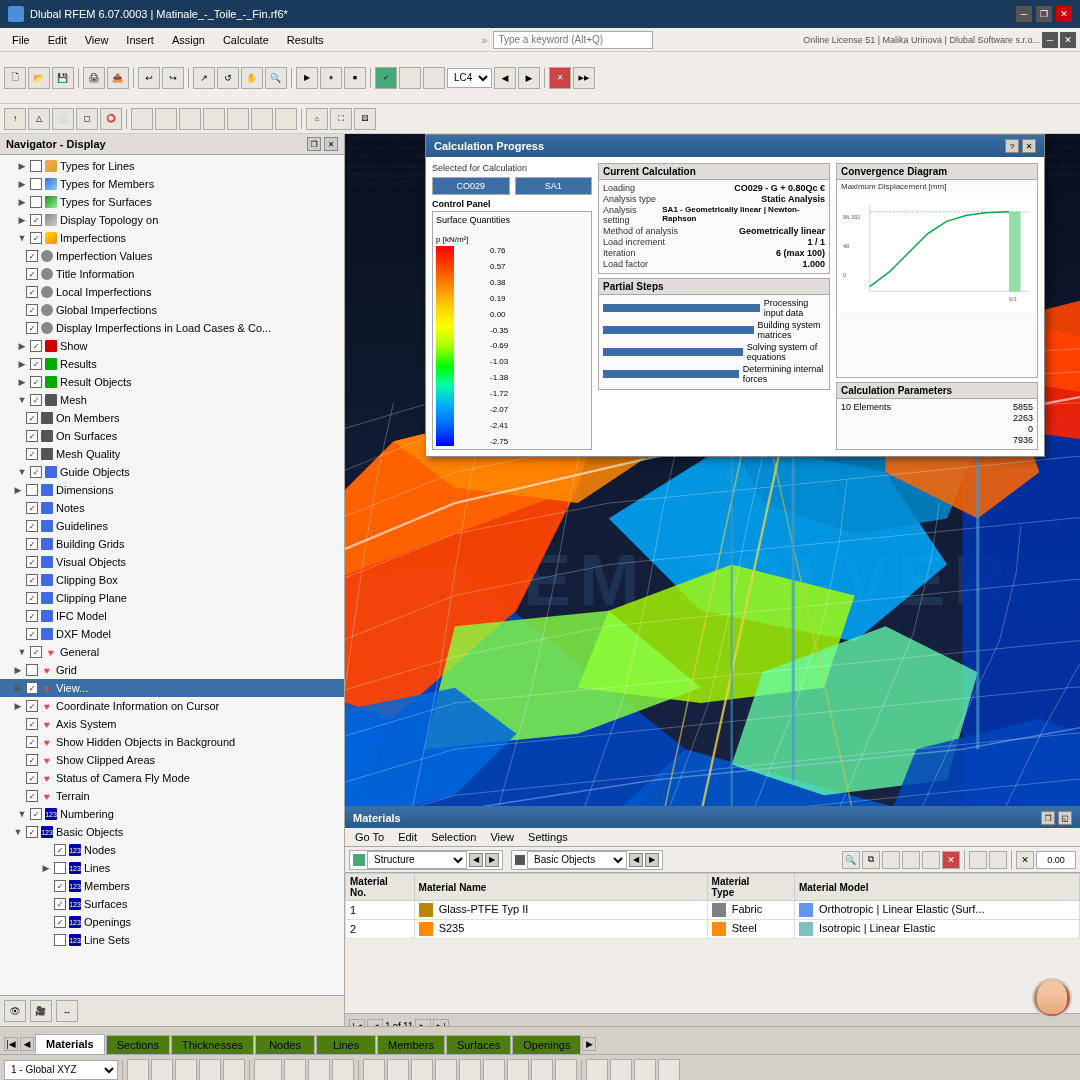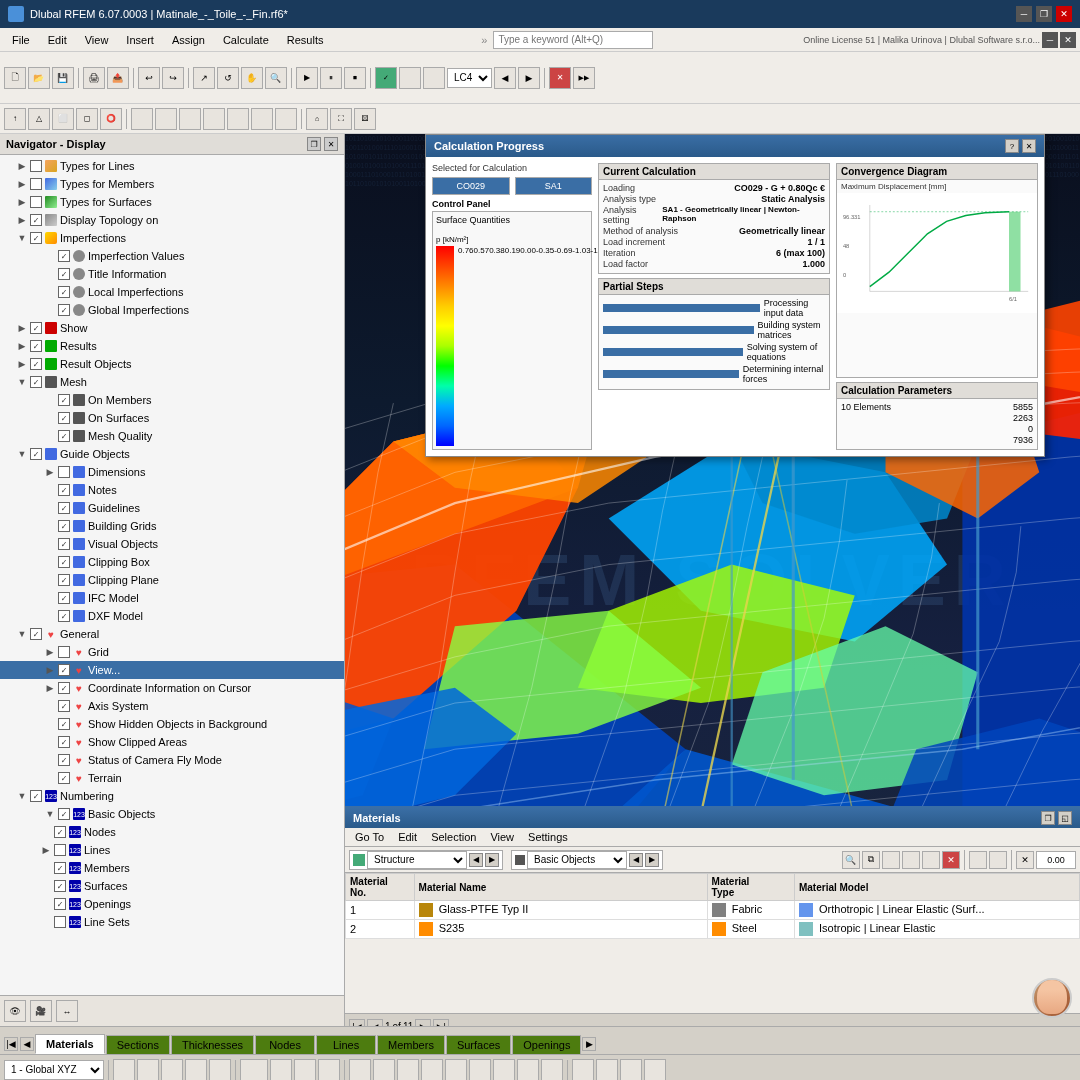--- a/index.html
+++ b/index.html
@@ -133,21 +133,21 @@
       font-size: 9px; color: #555; cursor: pointer; flex-shrink: 0;
     }
     .tree-checkbox {
       width: 12px; height: 12px; flex-shrink: 0;
       border: 1px solid #666; background: #fff; display: flex; align-items: center; justify-content: center; font-size: 8px;
     }
     .tree-checkbox.checked::after { content: '✓'; color: #333; font-size: 8px; }
     .tree-icon { width: 14px; height: 14px; flex-shrink: 0; display: flex; align-items: center; justify-content: center; }
     .tree-label { font-size: 11px; white-space: nowrap; }
     .indent1 { padding-left: 16px; }
-    .indent2 { padding-left: 44px; }
+    .indent2 { padding-left: 12px; }
     .indent3 { padding-left: 40px; }
 
     
     .icon-line { width: 12px; height: 12px; background: linear-gradient(135deg, #f4a460, #daa520); border-radius: 1px; }
     .icon-member { width: 12px; height: 12px; background: linear-gradient(135deg, #4169e1, #87ceeb); border-radius: 1px; }
     .icon-surface { width: 12px; height: 12px; background: linear-gradient(135deg, #228b22, #90ee90); border-radius: 1px; }
     .icon-topo { width: 12px; height: 12px; background: linear-gradient(135deg, #888, #ccc); border-radius: 1px; }
     .icon-imperfect { width: 12px; height: 12px; background: linear-gradient(135deg, #ffd700, #ff8c00); border-radius: 2px; }
     .icon-gear { width: 12px; height: 12px; background: #888; border-radius: 50%; }
     .icon-loads { width: 12px; height: 12px; background: #c00; border-radius: 1px; }
@@ -259,24 +259,25 @@
     .color-bar-title { font-size: 9px; margin-bottom: 10px; }
     .color-bar-items { display: flex; gap: 2px; align-items: stretch; }
     .color-scale {
       width: 18px;
       height: 200px;
       background: linear-gradient(to bottom, #ff0000, #ff4400, #ff8800, #ffcc00, #ffff00, #aaff00, #00ff00, #00ffaa, #00aaff, #0066ff, #0000ff);
       flex-shrink: 0;
     }
     .color-labels {
       display: flex;
-      flex-direction: row;
+      flex-direction: column;
       justify-content: space-between;
       font-size: 8px;
       padding-left: 2px;
+      margin-left: 32px;
     }
 
     
     .calc-middle {
       flex: 1;
       display: flex;
       flex-direction: column;
       gap: 4px;
     }
     .calc-section {
@@ -662,20 +663,28 @@
           </div>
         <span class="tree-label">Local Imperfections</span>
       </div>
       <div class="tree-item indent2">
         <span class="tree-expand" style="visibility:hidden">▶</span>
         <div class="tree-checkbox checked"></div>
         <div class="tree-icon">
             <div class="icon-gear"></div>
           </div>
         <span class="tree-label">Global Imperfections</span>
+      </div>
+      <div class="tree-item indent2">
+        <span class="tree-expand" style="visibility:hidden">▶</span>
+        <div class="tree-checkbox checked"></div>
+        <div class="tree-icon">
+            <div class="icon-gear"></div>
+          </div>
+        <span class="tree-label">Display Imperfections in Load Cases &amp; Co...</span>
       </div>
 
       <div class="tree-item indent1">
         <span class="tree-expand">▶</span>
         <div class="tree-checkbox checked"></div>
         <div class="tree-icon">
             <div class="icon-loads"></div>
           </div>
         <span class="tree-label">Show</span>
       </div>
@@ -1336,21 +1345,21 @@
   <div class="bottom-tab">Thicknesses</div>
   <div class="bottom-tab">Nodes</div>
   <div class="bottom-tab">Lines</div>
   <div class="bottom-tab">Members</div>
   <div class="bottom-tab">Surfaces</div>
   <div class="bottom-tab">Openings</div>
   <button class="tab-nav-btn">▶</button>
 </div>
 
 <div class="bottom-toolbar">
-  <select style="height:20px; font-size:10px; border:1px solid #aaa; background:#fff; padding:0 2px; width:100px;">
+  <select style="height:20px; font-size:10px; border:1px solid #aaa; background:#fff; padding:0 2px; width:114px;">
     <option>1 - Global XYZ</option>
   </select>
   <div class="toolbar-sep"></div>
   <button class="toolbar-btn"></button>
   <button class="toolbar-btn"></button>
   <button class="toolbar-btn"></button>
   <button class="toolbar-btn"></button>
   <button class="toolbar-btn"></button>
   <div class="toolbar-sep"></div>
   <button class="toolbar-btn" style="width:28px;"></button>

